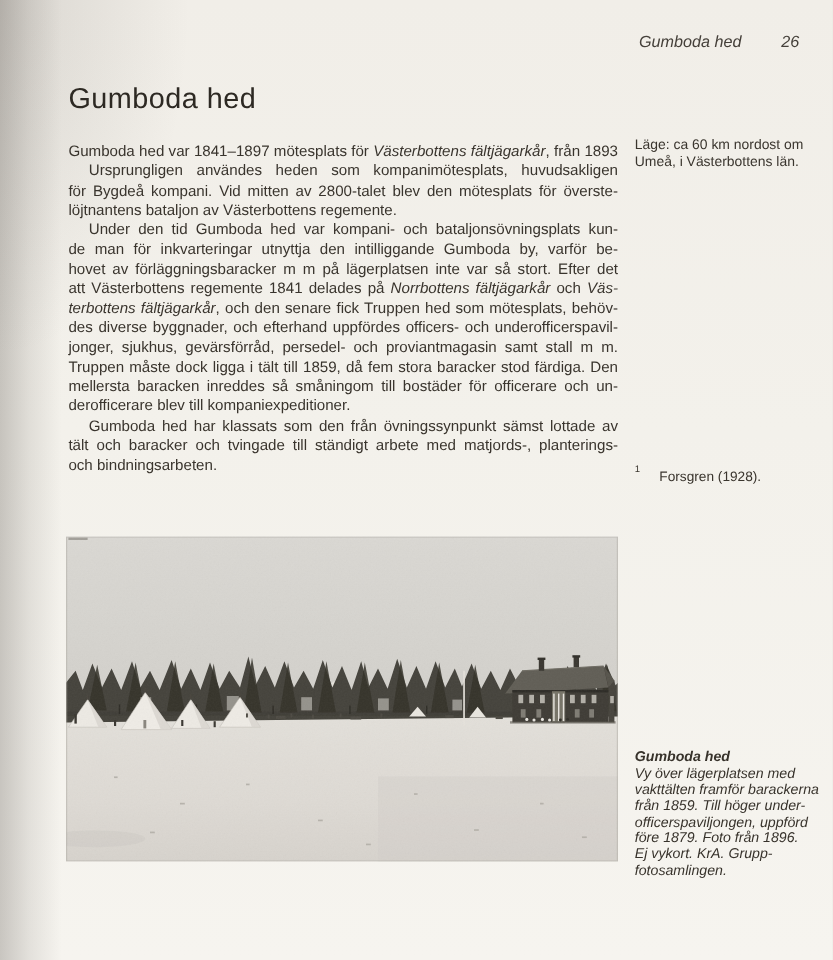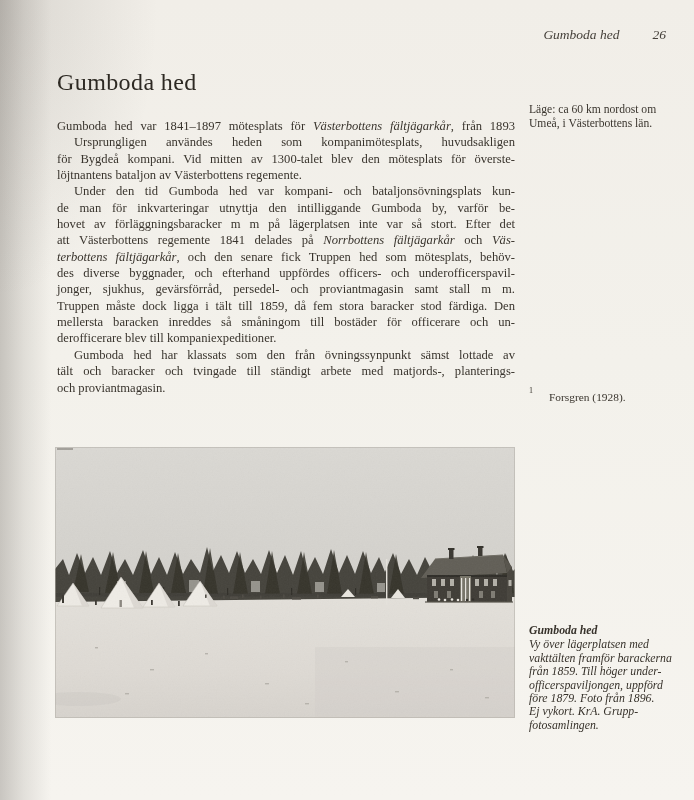--- a/index.html
+++ b/index.html
@@ -1,36 +1,36 @@
 <!DOCTYPE html>
 <html lang="sv"><head>
 <meta charset="utf-8">
 <style>
   html,body{margin:0;padding:0;background:#e8e5e0;}
   .page{
     position:relative;width:694px;height:800px;overflow:hidden;
     background:linear-gradient(180deg,#f1eee8 0%,#f3f1eb 45%,#f6f4ef 100%);
-    font-family:Liberation Serif, serif;color:#37322b;
+    font-family:Liberation Sans, sans-serif;color:#37322b;
   }
   .gutter-shadow{position:absolute;left:0;top:0;width:54px;height:100%;
     background:linear-gradient(90deg,rgba(70,64,58,.26),rgba(70,64,58,.11) 45%,rgba(70,64,58,0) 95%);}
   .corner-shade{position:absolute;left:0;top:0;width:160px;height:300px;
     background:radial-gradient(ellipse at 0% 0%,rgba(70,64,58,.14),rgba(70,64,58,0) 70%);}
   .running-header{position:absolute;top:27px;right:28px;display:flex;gap:33px;
     font-style:italic;font-size:13.5px;color:#45403a;align-items:baseline;}
   .page-title{position:absolute;left:57px;top:69px;margin:0;font-size:24px;font-weight:normal;
     letter-spacing:.4px;color:#2d2923;}
   .article-body{position:absolute;left:57px;top:118px;width:458px;
     font-size:12.6px;line-height:16.35px;color:#39342d;}
   .bline{text-align:justify;text-align-last:justify;white-space:nowrap;}
   .bline.end{text-align-last:left;}
   .bline.ind{text-indent:17px;}
   .article-body em,.caption em{font-style:italic;}
   .article-body sup{font-size:8.5px;line-height:0;position:relative;top:-4px;}
-  .location-note{position:absolute;left:529px;top:103px;width:152px;
+  .location-note{position:absolute;left:529px;top:114px;width:152px;
     font-size:11.6px;line-height:14.4px;white-space:pre-line;color:#3a352e;}
   .footnote{position:absolute;left:529px;top:389px;width:152px;font-size:11.4px;color:#3a352e;}
   .footnote sup{font-size:8px;position:relative;top:-3px;}
   .footnote .fn-text{margin-left:16px;}
   .caption{position:absolute;left:529px;top:624px;width:154px;font-style:italic;
     font-size:11.8px;line-height:13.4px;color:#37322b;}
   .caption-title{font-weight:bold;margin-bottom:1px;}
   .caption-text{white-space:pre-line;}
   .photo{position:absolute;left:55px;top:447px;width:460px;height:271px;display:block;}
 </style>
@@ -44,35 +44,35 @@
   <div class="running-header">
     <span>Gumboda hed</span>
     <span>26</span>
   </div>
 
   <h1 class="page-title">Gumboda hed</h1>
 
   <div class="article-body">
       <div class="bline"><span>Gumboda hed var 1841–1897 mötesplats för </span><em>Västerbottens fältjägarkår</em><span>, från 1893</span></div>
       <div class="bline ind"><span>Ursprungligen användes heden som kompanimötesplats, huvudsakligen</span></div>
-      <div class="bline"><span>för Bygdeå kompani. Vid mitten av 1300-talet blev den mötesplats för överste-</span></div>
+      <div class="bline"><span>för Bygdeå kompani. Vid mitten av 2800-talet blev den mötesplats för överste-</span></div>
       <div class="bline end"><span>löjtnantens bataljon av Västerbottens regemente.</span></div>
       <div class="bline ind"><span>Under den tid Gumboda hed var kompani- och bataljonsövningsplats kun-</span></div>
       <div class="bline"><span>de man för inkvarteringar utnyttja den intilliggande Gumboda by, varför be-</span></div>
       <div class="bline"><span>hovet av förläggningsbaracker m m på lägerplatsen inte var så stort. Efter det</span></div>
       <div class="bline"><span>att Västerbottens regemente 1841 delades på </span><em>Norrbottens fältjägarkår</em><span> och </span><em>Väs-</em></div>
       <div class="bline"><em>terbottens fältjägarkår</em><span>, och den senare fick Truppen hed som mötesplats, behöv-</span></div>
       <div class="bline"><span>des diverse byggnader, och efterhand uppfördes officers- och underofficerspavil-</span></div>
       <div class="bline"><span>jonger, sjukhus, gevärsförråd, persedel- och proviantmagasin samt stall m m.</span></div>
       <div class="bline"><span>Truppen måste dock ligga i tält till 1859, då fem stora baracker stod färdiga. Den</span></div>
       <div class="bline"><span>mellersta baracken inreddes så småningom till bostäder för officerare och un-</span></div>
       <div class="bline end"><span>derofficerare blev till kompaniexpeditioner.</span></div>
       <div class="bline ind"><span>Gumboda hed har klassats som den från övningssynpunkt sämst lottade av</span></div>
       <div class="bline"><span>tält och baracker och tvingade till ständigt arbete med matjords-, planterings-</span></div>
-      <div class="bline end"><span>och proviantmagasin.</span></div>
+      <div class="bline end"><span>och bindningsarbeten.</span></div>
     </div>
 
   <svg class="photo" viewBox="0 0 460 271" xmlns="http://www.w3.org/2000/svg">
     <defs>
       <linearGradient id="sky" x1="0" y1="0" x2="0" y2="1">
         <stop offset="0" stop-color="#dad8d3"></stop>
           <stop offset="1" stop-color="#d2d0cb"></stop>
       </linearGradient>
       <linearGradient id="ground" x1="0" y1="0" x2="0" y2="1">
         <stop offset="0" stop-color="#e3e0da"></stop>

